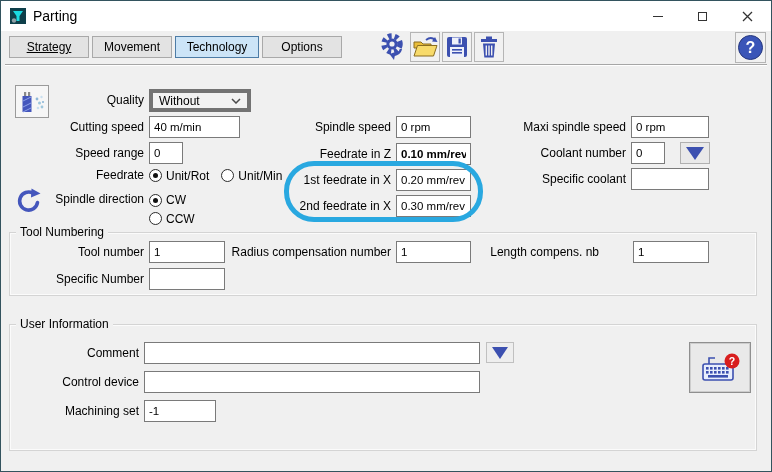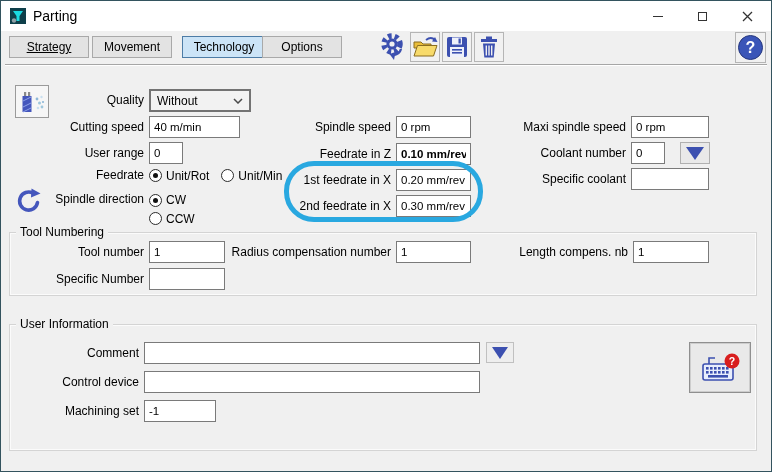--- a/index.html
+++ b/index.html
@@ -17,39 +17,39 @@
   .title-text { position:absolute; left:32px; top:0; height:30px; line-height:30px; font-size:14px; }
   .win-btn { position:absolute; top:0; width:45px; height:30px; display:flex; align-items:center; justify-content:center; }
   .min-glyph { width:10px; height:0; border-top:1px solid #333; }
   .max-glyph { width:9px; height:9px; border:1px solid #333; background:transparent; }
 
   
   .tab {
     position:absolute; top:35px; height:22px; background:#e3e3e3;
     border:1px solid #a9a9a9; text-align:center; line-height:20px; cursor:default;
   }
-  .tab.selected { background:var(--tab-selected-bg,#cce4f7); border-color:var(--tab-selected-border,#4d7ca6);margin-left:7px; }
+  .tab.selected { background:var(--tab-selected-bg,#cce4f7); border-color:var(--tab-selected-border,#4d7ca6); }
 
   
   .tbtn {
     position:absolute; background:#f1f1f1; border:1px solid #b5b5b5;
     display:flex; align-items:center; justify-content:center;
   }
   .bare-icon { position:absolute; display:flex; align-items:center; justify-content:center; }
   .separator { position:absolute; left:4px; width:762px; height:2px;
     border-top:1px solid #a6a6a6; border-bottom:1px solid #ffffff; }
 
   
   .lbl { position:absolute; height:22px; line-height:22px; text-align:right; white-space:nowrap; }
   .fld {
     position:absolute; height:22px; border:1px solid #7a7a7a; background:#fff;
     font-family:"Liberation Sans", sans-serif; font-size:11.5px; padding:0 4px; color:#000;
   }
   .combo {
-    position:absolute; height:23px; border:2px solid #737373; background:#f2f2f2;
+    position:absolute; height:23px; border:4px solid #737373; background:#f2f2f2;
     display:flex; align-items:center; padding:0 6px; justify-content:space-between;
   }
   .radio-row { position:absolute; height:15px; display:flex; align-items:center; white-space:nowrap; }
   .radio {
     width:13px; height:13px; border:1px solid #2b2b2b; border-radius:50%;
     background:#fff; position:relative; display:inline-block; flex:0 0 auto;
   }
   .radio.checked::after { content:""; position:absolute; left:3px; top:3px; right:3px; bottom:3px;
     background:#111; border-radius:50%; }
   .rlabel { margin-left:4px; }
@@ -184,21 +184,21 @@
   <div class="combo" style="left:148px;top:88px;width:102px;">
     <span>Without</span>
     <svg width="10" height="6" viewBox="0 0 10 6">
       <polyline points="1,1 5,5 9,1" fill="none" stroke="#4a4a4a" stroke-width="1.5"></polyline>
     </svg>
   </div>
 
   <div class="lbl" style="left:8px;top:115px;width:135px;">Cutting speed</div>
   <input class="fld" style="left: 148px; top: 115px; width: 91px;" value="40 m/min">
 
-  <div class="lbl" style="left:8px;top:141px;width:135px;">User range</div>
+  <div class="lbl" style="left:8px;top:141px;width:135px;">Speed range</div>
   <input class="fld" style="left: 148px; top: 141px; width: 34px;" value="0">
 
   <div class="lbl" style="left:8px;top:167px;width:135px;height:15px;line-height:15px;">Feedrate</div>
   <div class="radio-row" style="left:148px;top:167px;">
     <span class="radio checked"></span>
     <span class="rlabel">Unit/Rot</span>
     <span class="radio" style="margin-left:12px;"></span>
     <span class="rlabel">Unit/Min</span>
   </div>
 
@@ -240,21 +240,21 @@
 
   <div class="lbl" style="left:8px;top:240px;width:135px;">Tool number</div>
   <input class="fld" style="left: 148px; top: 240px; width: 76px;" value="1">
 
   <div class="lbl" style="left:8px;top:267px;width:135px;">Specific Number</div>
   <input class="fld" style="left: 148px; top: 267px; width: 76px;" value="">
 
   <div class="lbl" style="left:210px;top:240px;width:180px;">Radius compensation number</div>
   <input class="fld" style="left: 395px; top: 240px; width: 75px;" value="1">
 
-  <div class="lbl" style="left:479px;top:240px;width:148px;">Length compens. nb</div>
+  <div class="lbl" style="left:450px;top:240px;width:148px;">Length compens. nb</div>
   <input class="fld" style="left: 632px; top: 240px; width: 76px;" value="1">
 
   <div class="lbl" style="left:8px;top:341px;width:130px;">Comment</div>
   <input class="fld" style="left: 143px; top: 341px; width: 336px;" value="">
   <div class="tri-btn" style="left:485px;top:341px;width:28px;height:21px;border-color:#c0c0c0;background:#eeeeee;">
     <span class="tri" style="border-left-width:8px;border-right-width:8px;border-top-width:12px;"></span>
   </div>
 
   <div class="lbl" style="left:8px;top:370px;width:130px;">Control device</div>
   <input class="fld" style="left: 143px; top: 370px; width: 336px;" value="">

